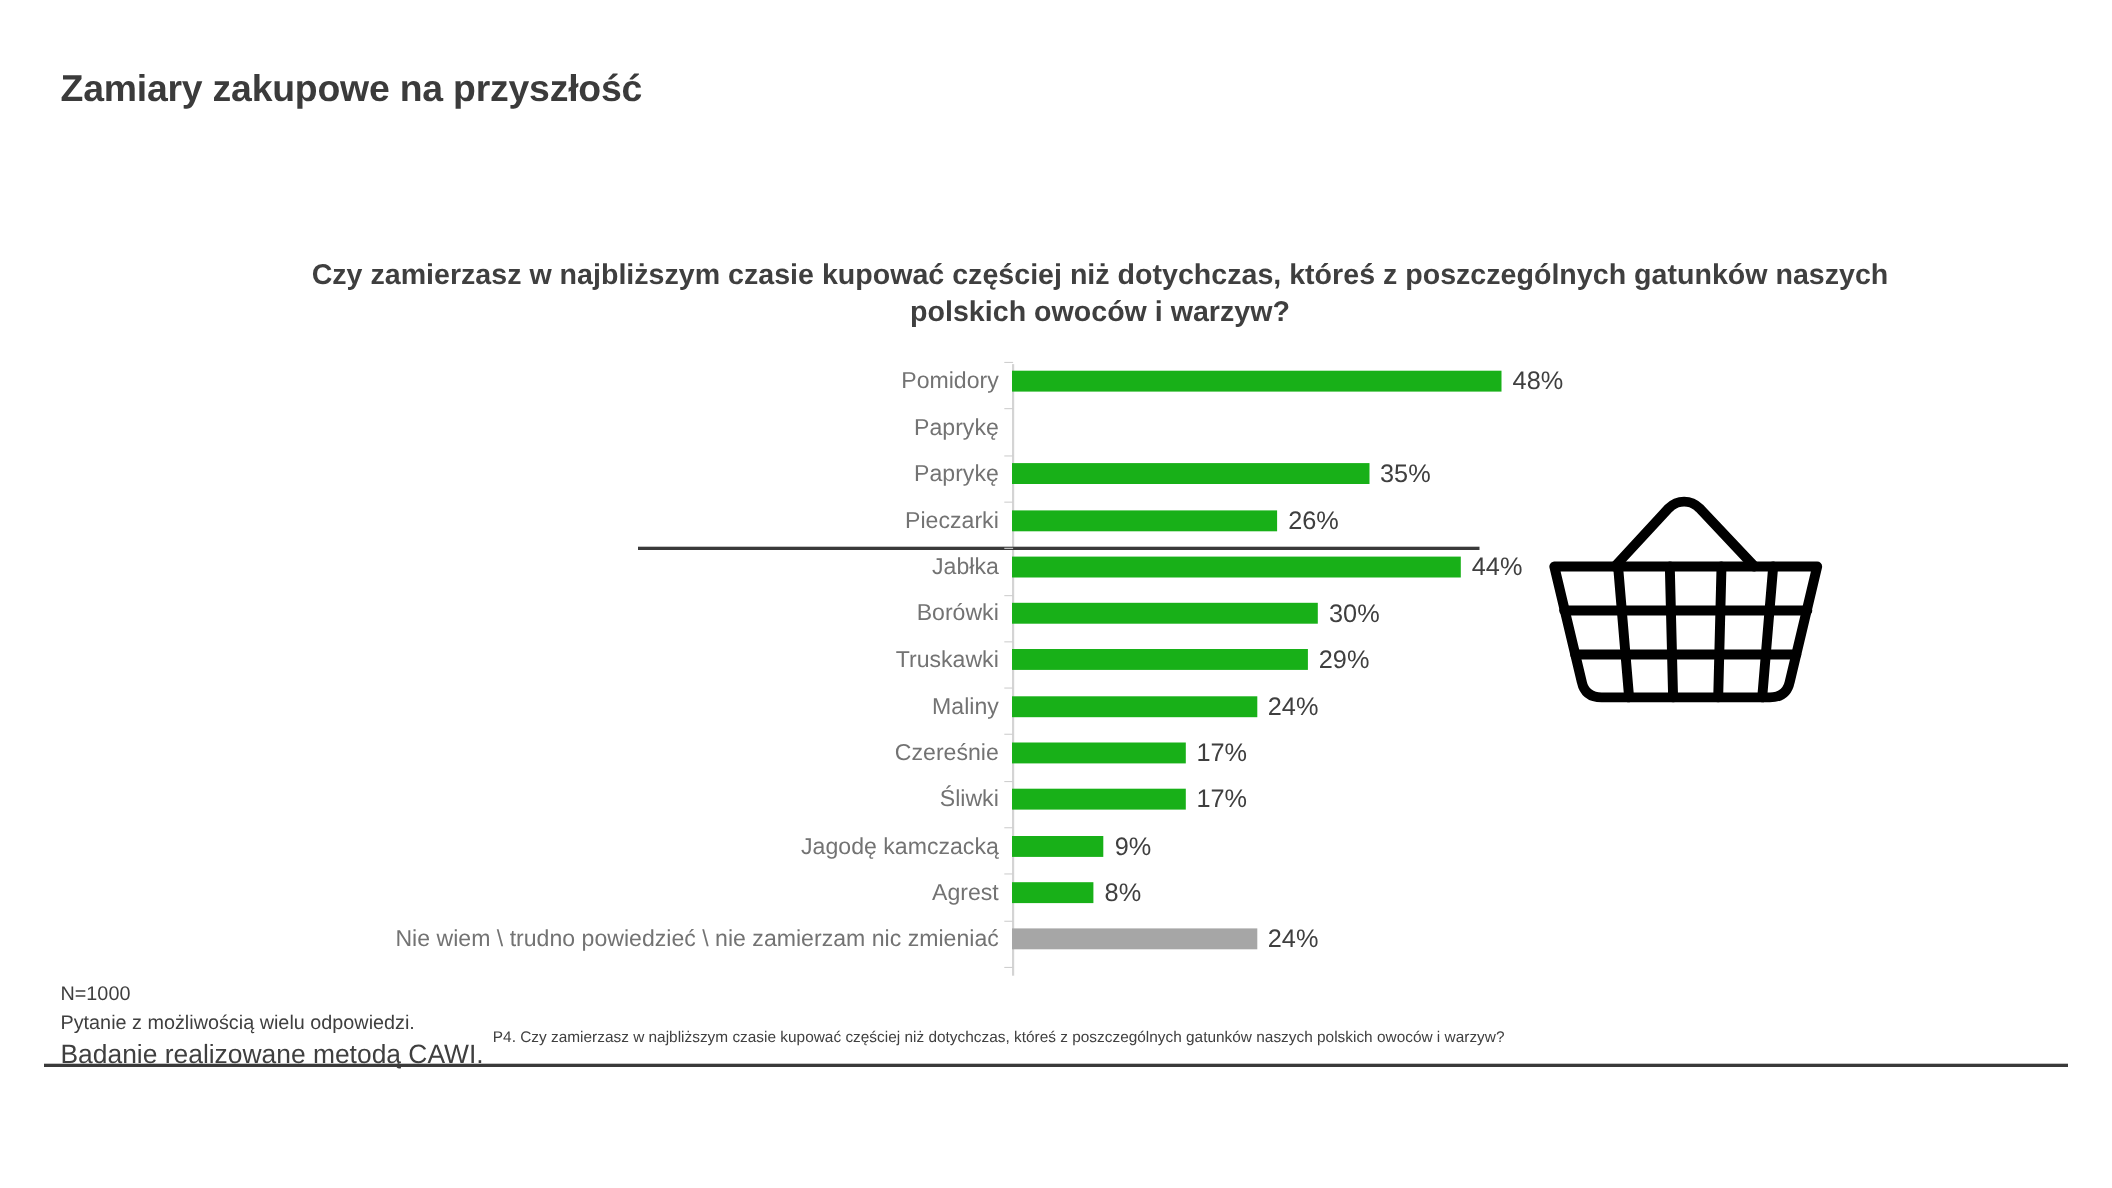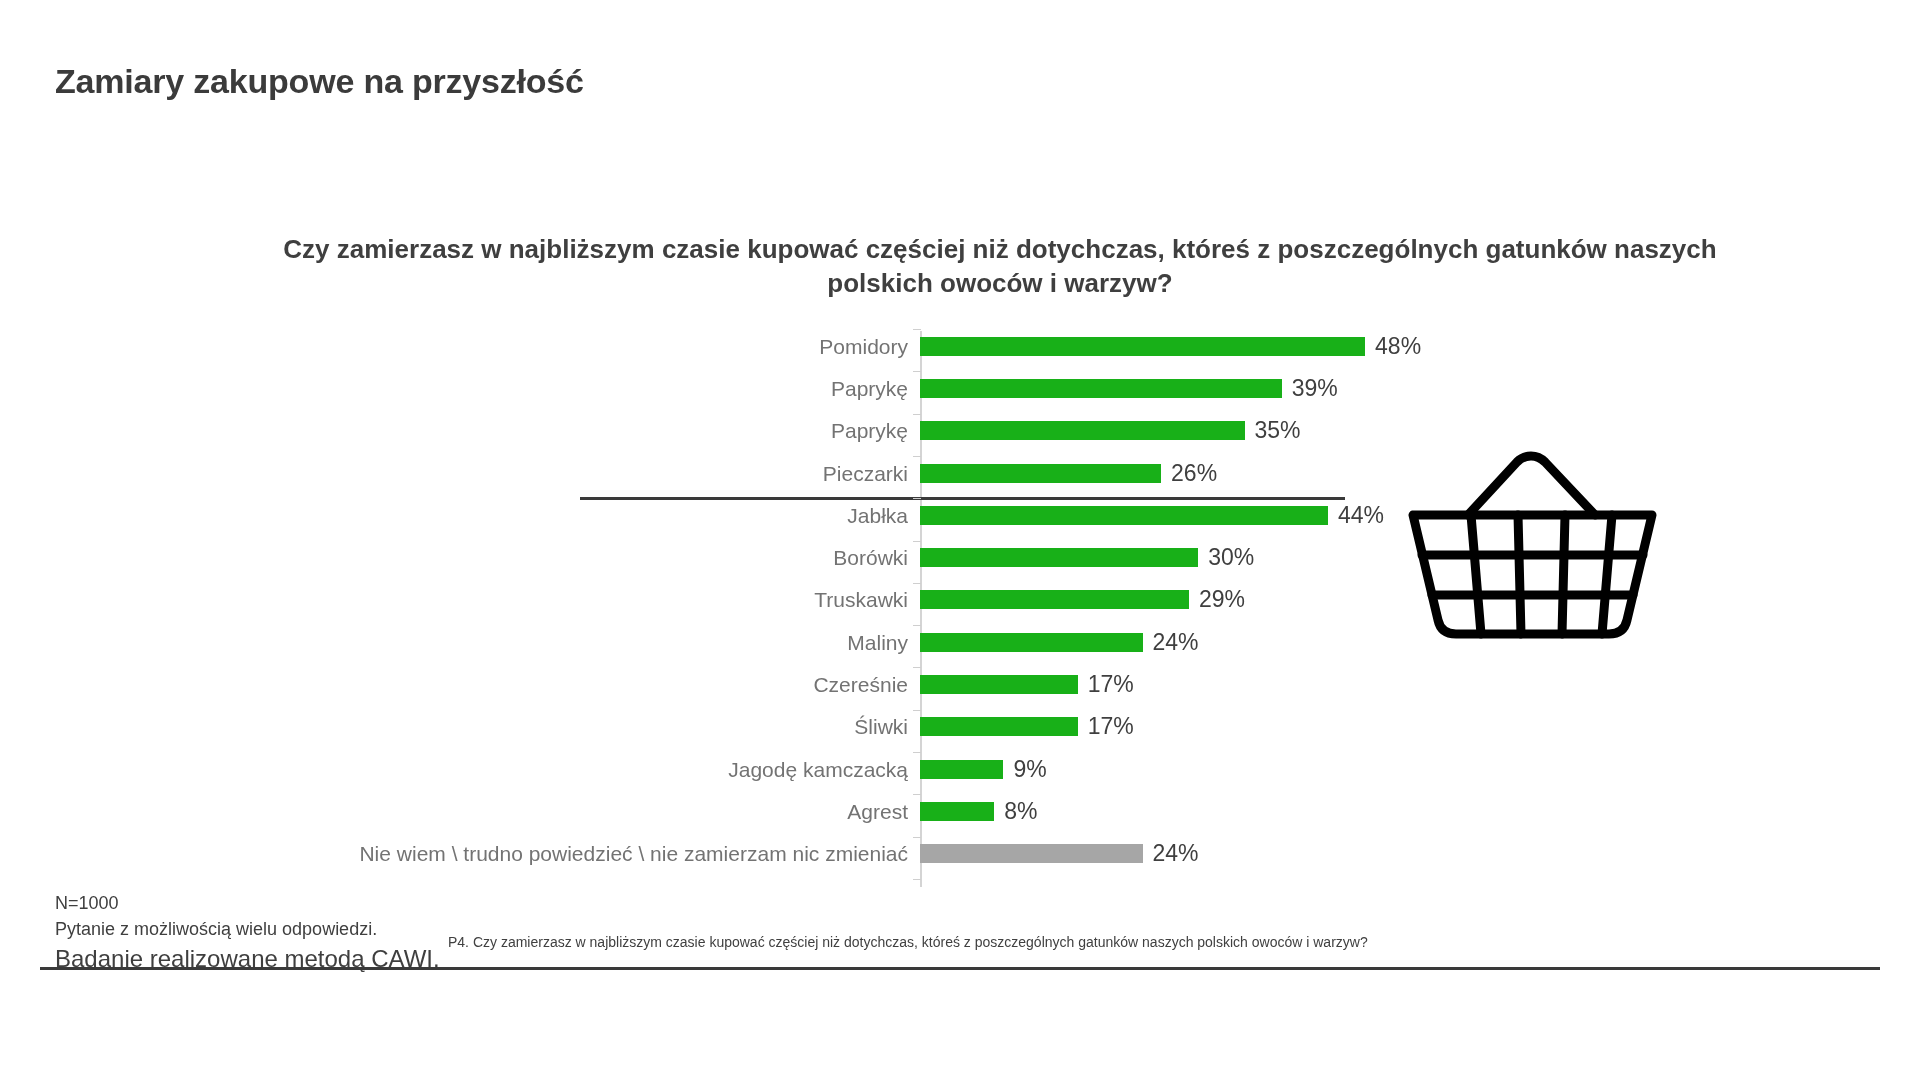--- a/index.html
+++ b/index.html
@@ -151,24 +151,20 @@
     <div class="rows" id="chart-rows">
         <div class="row">
           <div class="cat-label">Pomidory</div>
           <div class="bar-zone">
             <div class="bar" style="width: 445.091px;"></div>
             <div class="bar-value">48%</div>
           </div>
         </div>
         <div class="row">
           <div class="cat-label">Paprykę</div>
-          <div class="bar-zone">
-            <div class="bar" style="width: 361.636px;"></div>
-            <div class="bar-value">39%</div>
-          </div>
         </div>
         <div class="row">
           <div class="cat-label">Paprykę</div>
           <div class="bar-zone">
             <div class="bar" style="width: 324.545px;"></div>
             <div class="bar-value">35%</div>
           </div>
         </div>
         <div class="row">
           <div class="cat-label">Pieczarki</div>

